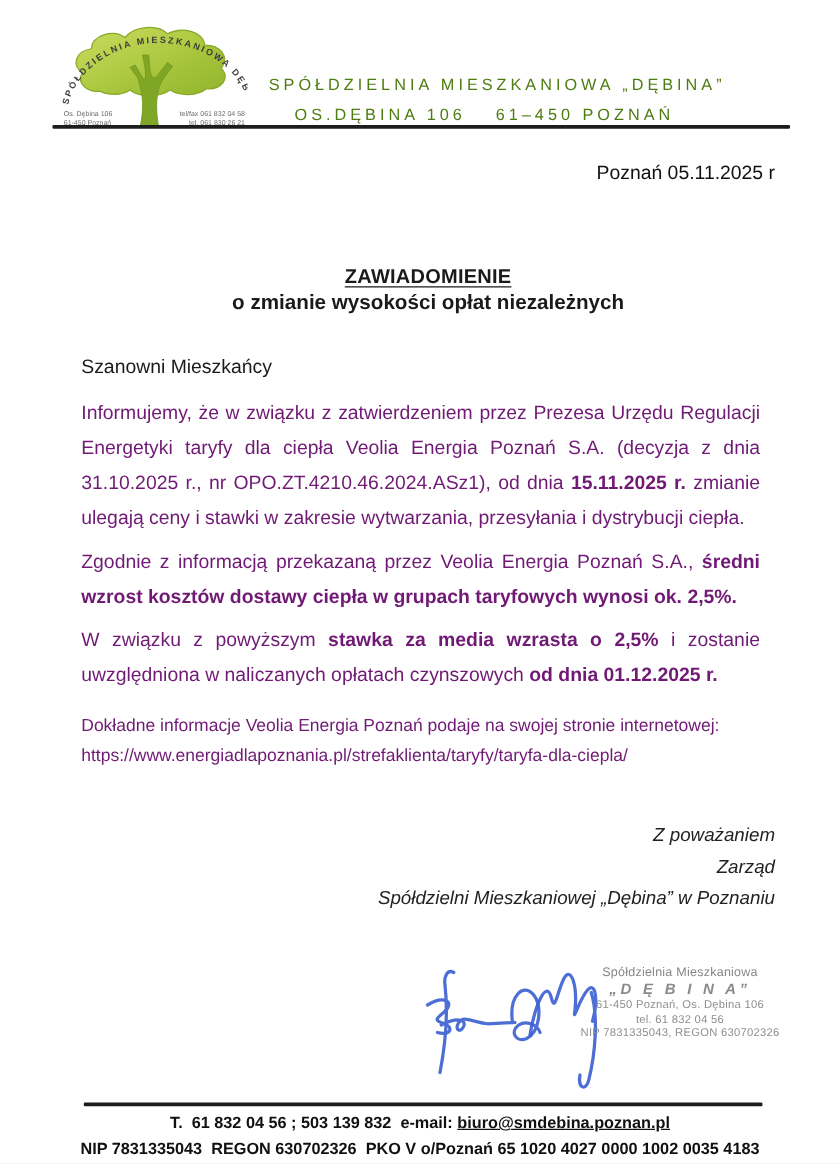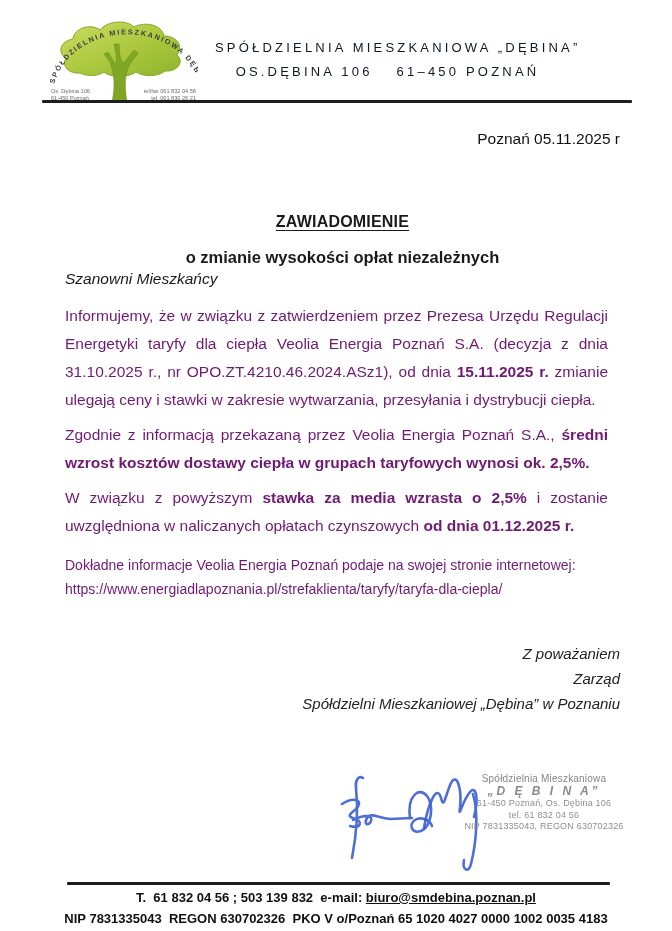--- a/index.html
+++ b/index.html
@@ -11,22 +11,22 @@
     font-family:"Liberation Sans", sans-serif;
     color:#1a1a1a;
     overflow:hidden;
   }
   *{box-sizing:border-box;}
 
   
   .header{position:absolute;top:0;left:0;width:672px;height:103px;}
   .logo{position:absolute;left:48px;top:14px;width:150px;height:92px;}
   .company-block{
-    position:absolute;left:215px;top:40px;width:345px;
-    text-align:center;color:#0f172a;
+    position:absolute;left:215px;top:60px;width:345px;
+    text-align:center;color:#4d7c0f;
   }
   .company-line1{
     font-size:13px;letter-spacing:3.2px;white-space:nowrap;
     font-weight:500;
   }
   .company-line2{
     margin-top:9px;font-size:13px;letter-spacing:3.2px;white-space:nowrap;
     display:flex;justify-content:center;gap:24px;
   }
   .header-rule{
@@ -38,23 +38,23 @@
   .content{position:absolute;top:103px;left:0;width:672px;padding:16px 52px 0 65px;}
   .date-line{
     margin-top:10px;text-align:right;font-size:15.5px;line-height:20px;color:#111;
   }
   .notice-title{
     margin-top:62px;text-align:center;font-weight:bold;font-size:16px;line-height:21px;
     letter-spacing:.2px;
   }
   .notice-title span{text-decoration:underline;text-underline-offset:3px;}
   .notice-subtitle{
-    margin-top:15px;text-align:center;font-weight:bold;font-size:16.5px;line-height:21px;
+    text-align:center;font-weight:bold;font-size:16.5px;line-height:21px;
   }
-  .greeting{font-size:15.5px;line-height:22px;font-style:italic;}
+  .greeting{margin-top:30px;font-size:15.5px;line-height:22px;}
   p.body-par{
     margin:12px 12px 0 0;font-size:15.5px;line-height:28px;
     text-align:justify;color:#701a75;
   }
   p.body-par.tight{margin-top:7px;}
   p.body-par.small{
     margin-top:13px;font-size:14px;line-height:24px;text-align:left;
   }
   .bold{font-weight:bold;}
   .signoff{

